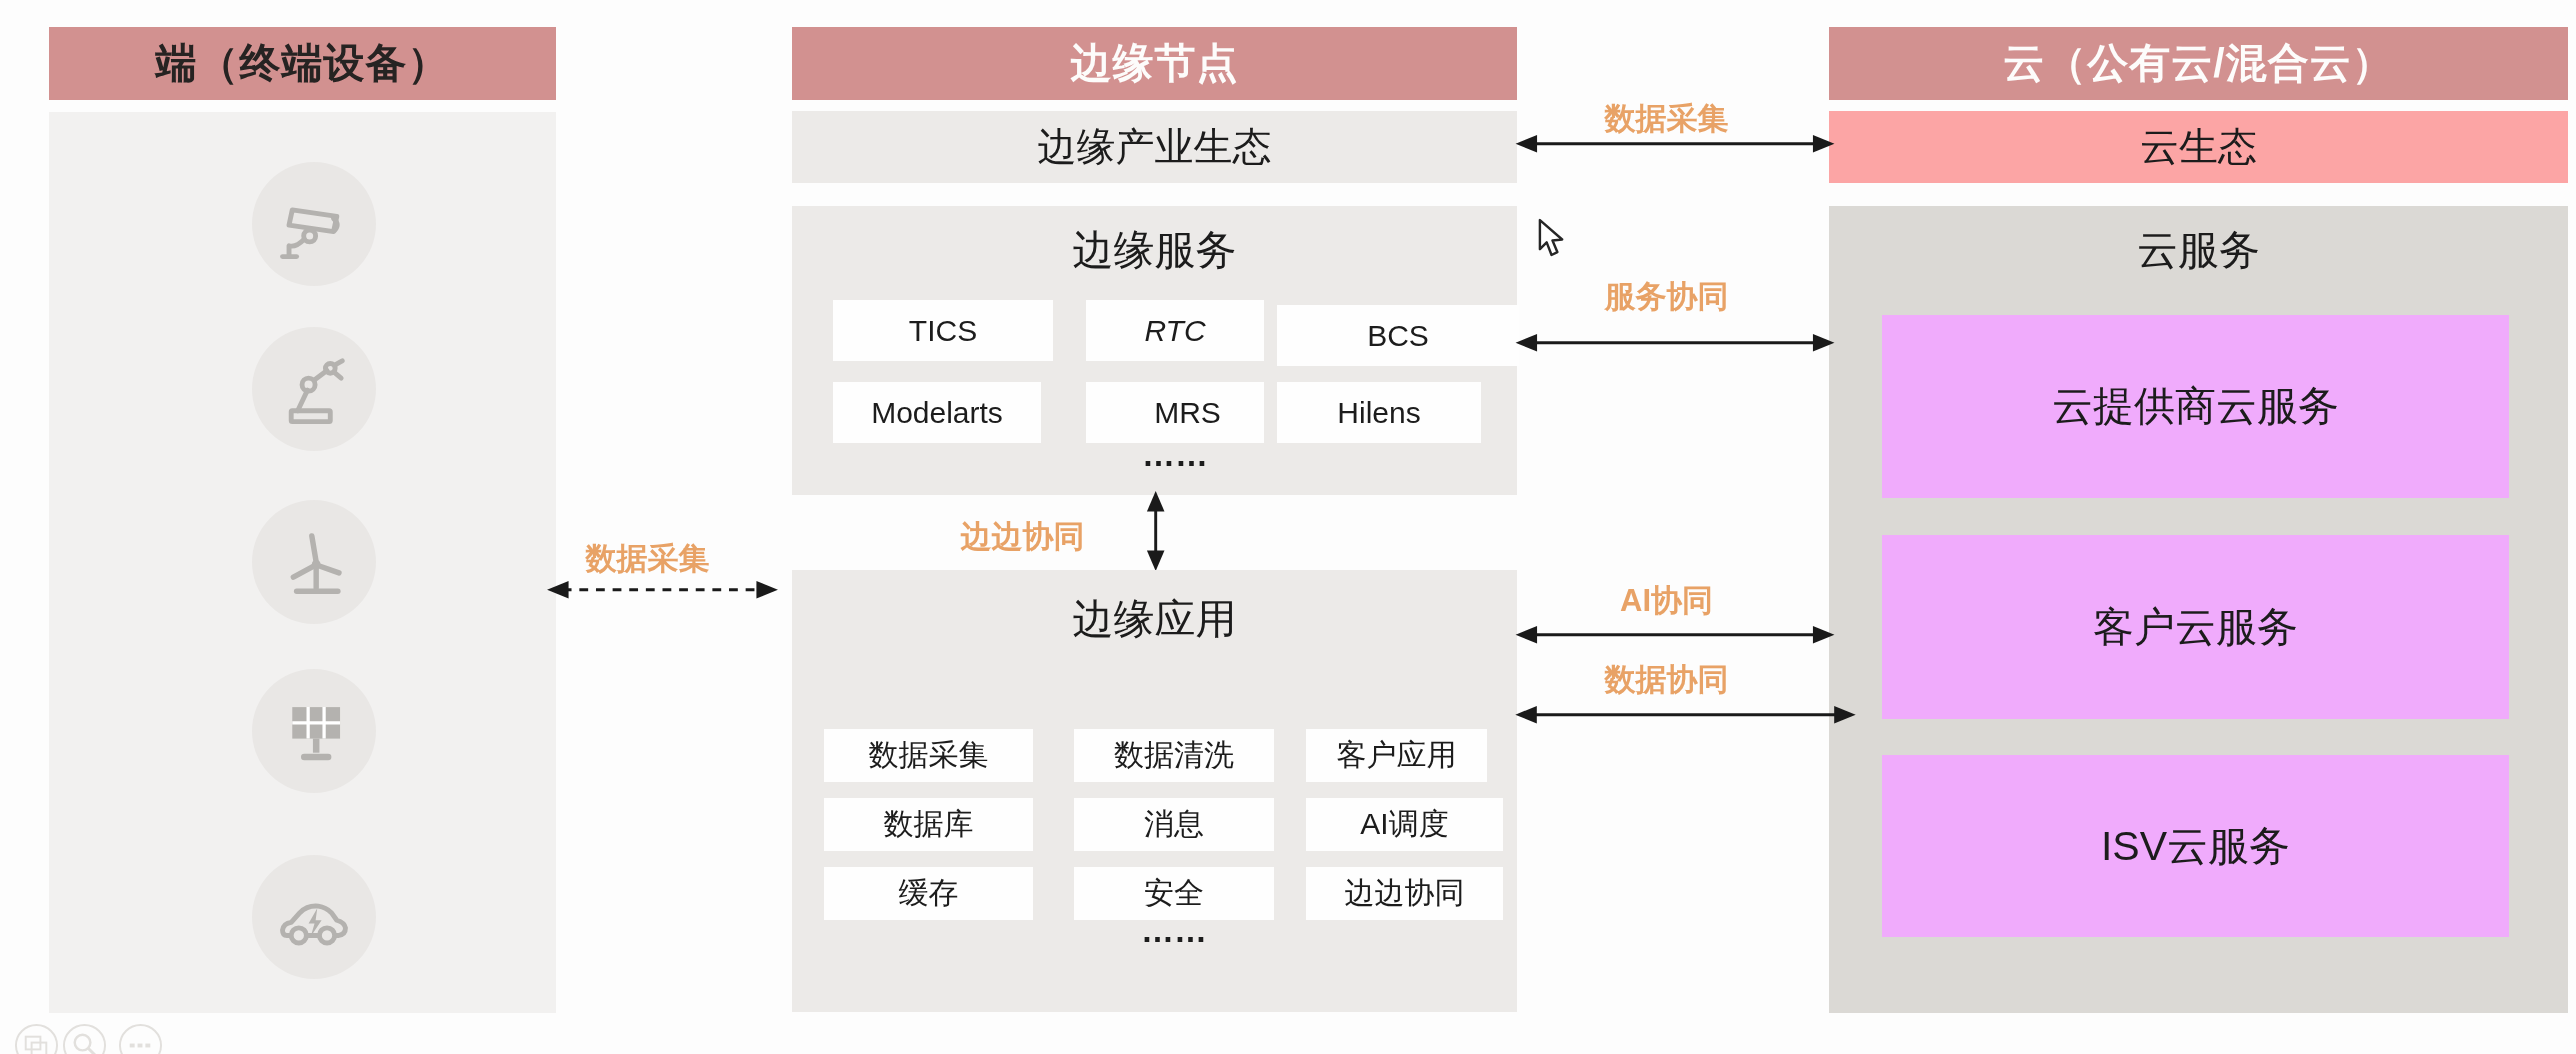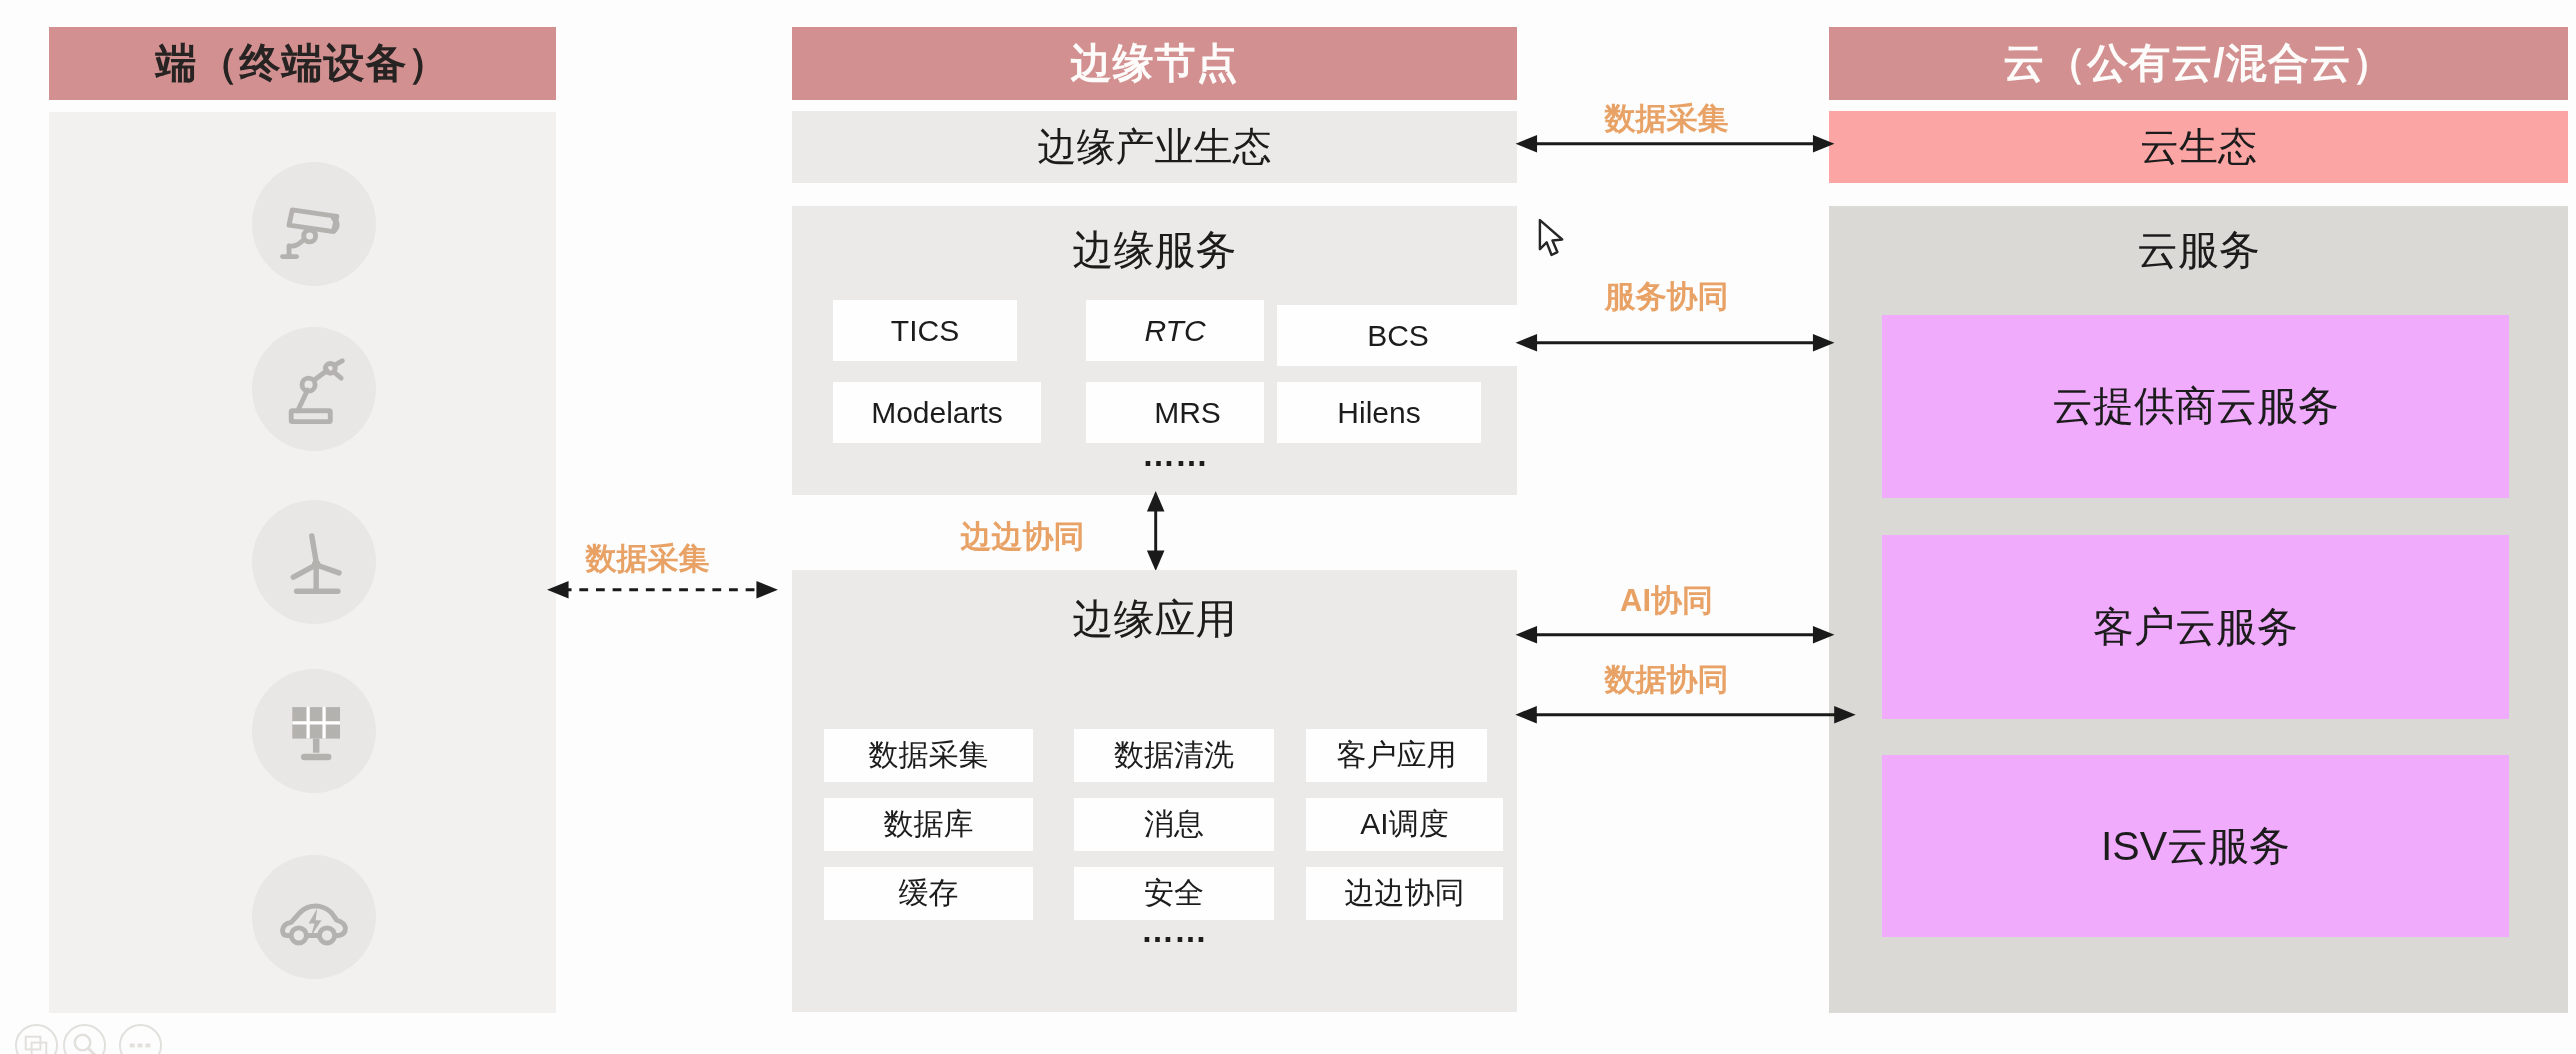--- a/index.html
+++ b/index.html
@@ -101,21 +101,21 @@
     <polygon points="236,14 214,5 214,23" fill="#1a1a1a"></polygon>
   </svg>
 
   <div class="hdr white-text" style="left:792px; top:26.5px; width:725px; height:73px;">边缘节点</div>
 
   <div class="ecobar" style="left:792px; top:111px; width:725px; height:72px; background:#eceae8;">边缘产业生态</div>
 
   <div class="panel" style="left:792px; top:206px; width:725px; height:289px; background:#eceae8;"></div>
   <div class="title" style="left:792px; top:223px; width:725px;">边缘服务</div>
 
-  <div class="chip" style="left:833px; top:300px; width:184px; height:61px;">TICS</div>
+  <div class="chip" style="left:833px; top:300px; width:220px; height:61px;">TICS</div>
   <div class="chip" style="left:1086px; top:300px; width:178px; height:61px;font-style:italic;">RTC</div>
   <div class="chip" style="left:1277px; top:305px; width:242px; height:61px;">BCS</div>
   <div class="chip" style="left:833px; top:382px; width:208px; height:61px;">Modelarts</div>
   <div class="chip" style="left:1086px; top:382px; width:178px; height:61px;padding-left:25px;">MRS</div>
   <div class="chip" style="left:1277px; top:382px; width:204px; height:61px;">Hilens</div>
   <div class="dots" style="left:1086px; top:443px; width:178px;">……</div>
 
   <div class="orange-label" style="left:939px; top:516px; width:167px;">边边协同</div>
   <svg class="arrow" style="left:1142px; top:491px;" width="27.4" height="80" viewBox="0 0 28 82">
     <line x1="14" y1="15" x2="14" y2="67" stroke="#1a1a1a" stroke-width="3"></line>

